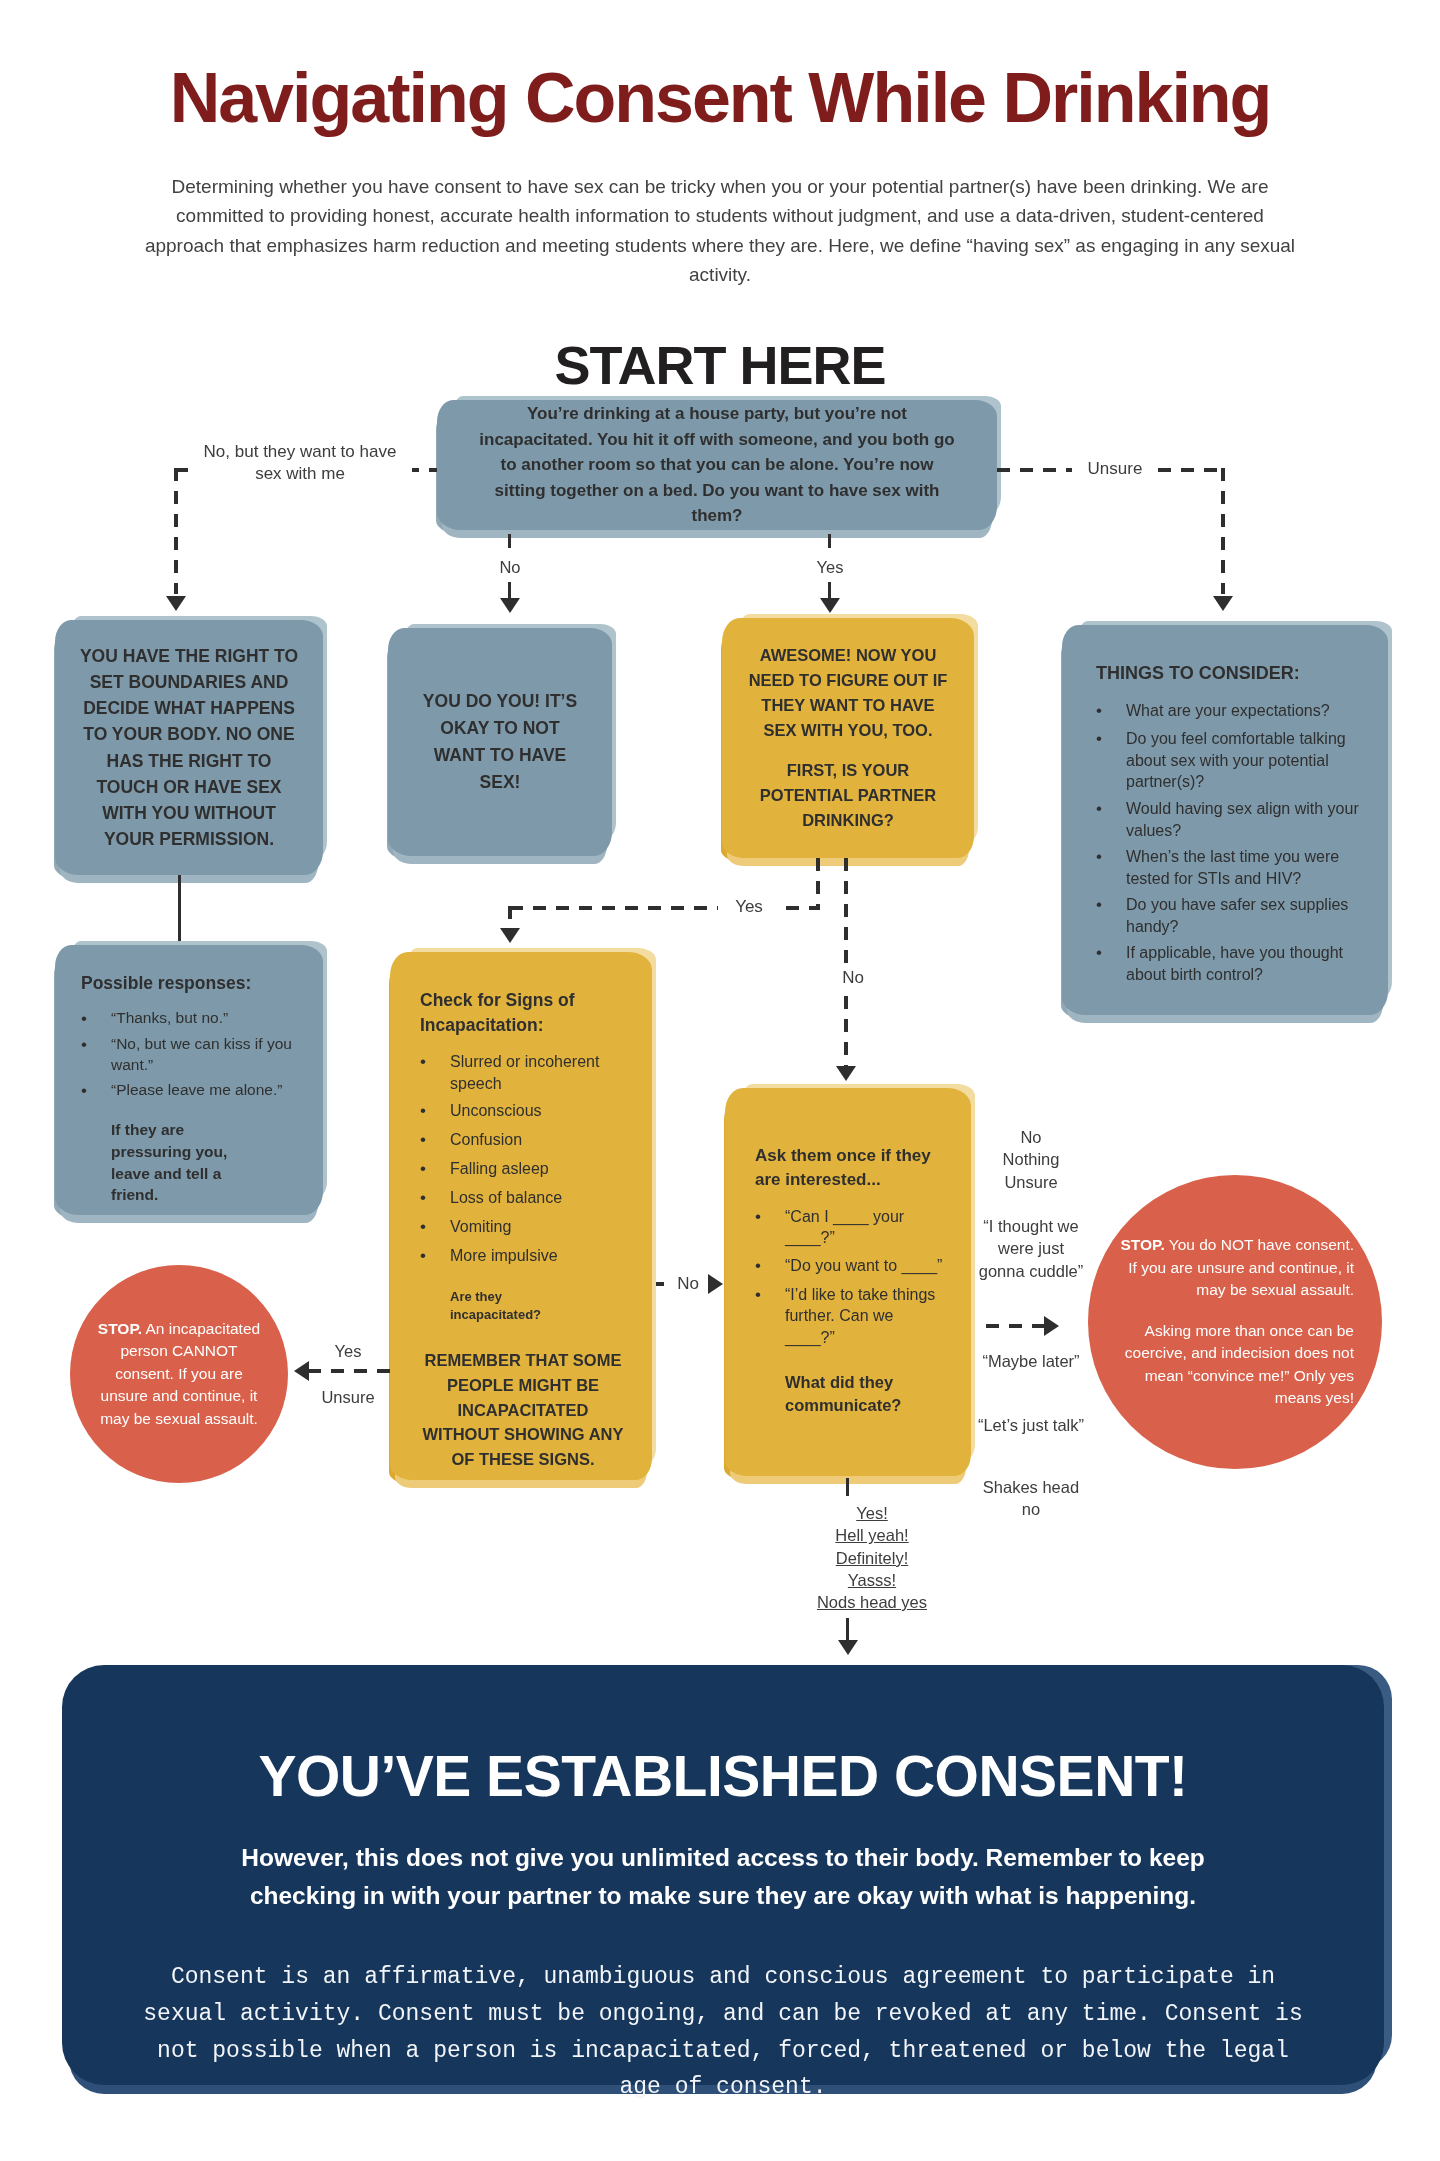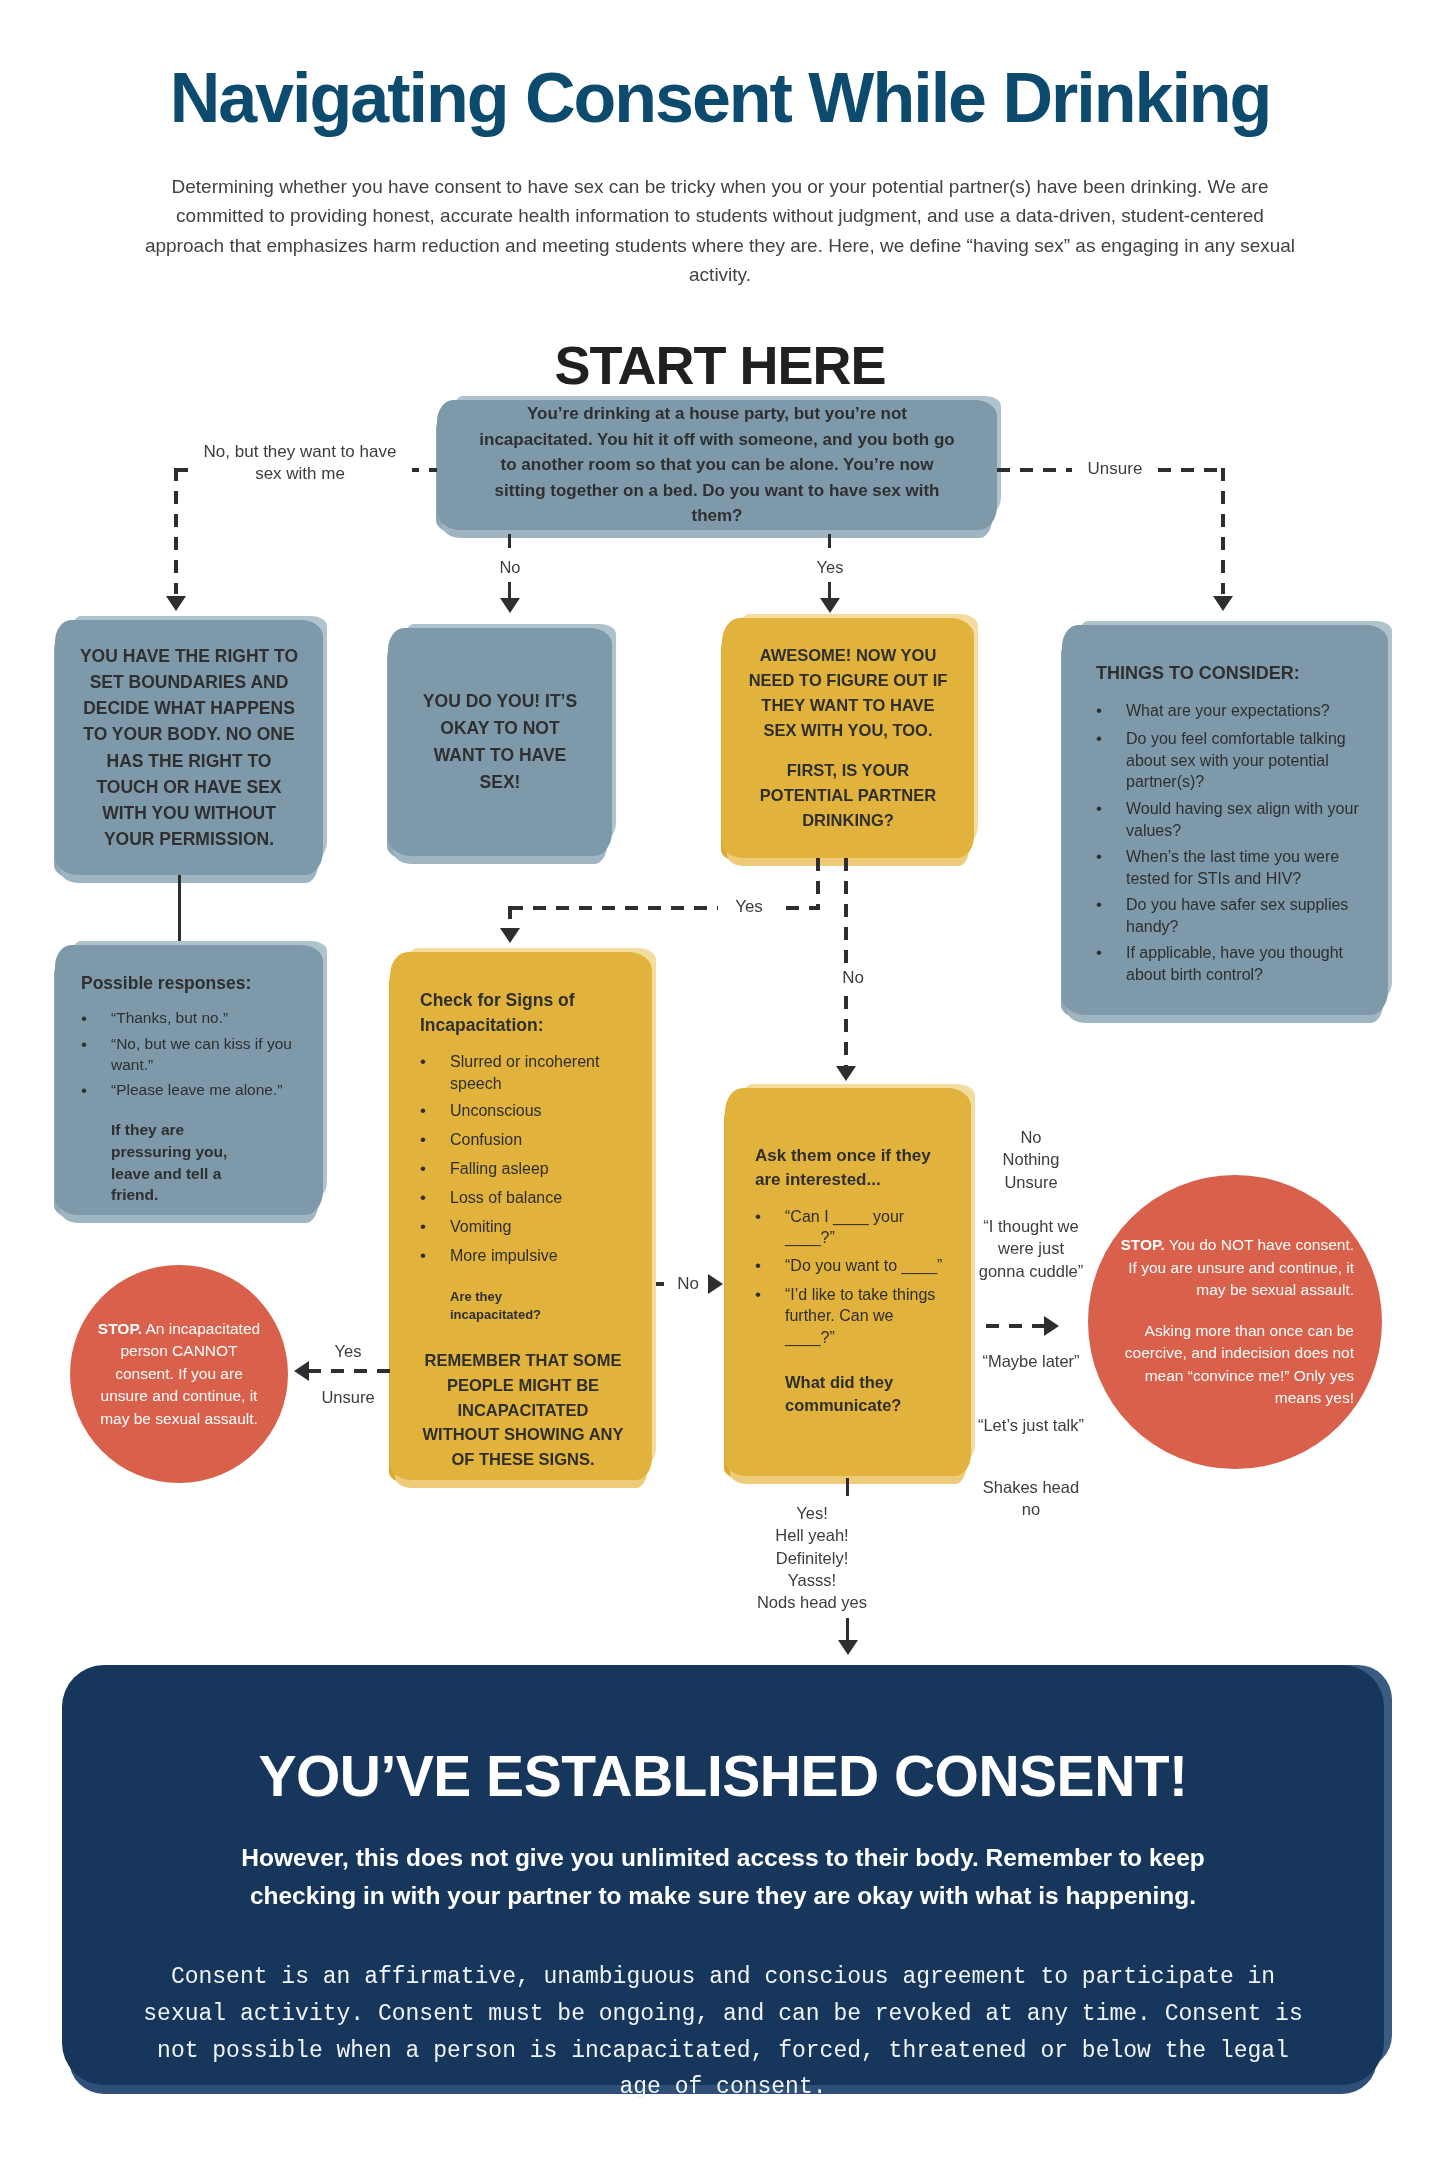--- a/index.html
+++ b/index.html
@@ -2,21 +2,21 @@
 <html><head>
 <meta charset="utf-8">
 <style>
   html,body{margin:0;padding:0;background:#fff;}
   .canvas{position:relative;width:1440px;height:2161px;background:#ffffff;
           font-family:"Liberation Sans", sans-serif;color:#2f2f2f;overflow:hidden;}
   .abs{position:absolute;}
 
   
   .main-title{left:0;top:58px;width:1440px;text-align:center;font-size:70px;font-weight:700;
-              letter-spacing:-2px;color:#0c4a6e;}
+              letter-spacing:-2px;color:#7f1d1d;}
   .intro{left:140px;top:172px;width:1160px;text-align:center;font-size:19px;line-height:1.55;color:#424242;}
   .start-here{left:0;top:334px;width:1440px;text-align:center;font-size:54px;font-weight:700;
               letter-spacing:-1px;color:#221f20;}
 
   
   .box{position:absolute;box-sizing:border-box;}
   .box-blue{background:#7E99A9;border-radius:16px 22px 18px 24px/22px 16px 24px 18px;
             box-shadow:0 13px 0 -5px #9FB5C1, 10px -10px 0 -6px #AFC3CD, -6px 8px 0 -5px #91A9B6;}
   .box-yellow{background:#E2B33C;border-radius:18px 24px 16px 22px/24px 18px 22px 16px;
             box-shadow:0 13px 0 -5px #EDCB79, 10px -10px 0 -6px #F3DCA0, -6px 8px 0 -5px #DCA92E;}
@@ -234,21 +234,21 @@
   <div class="col-label" style="left:976px;top:1350px;width:110px;">“Maybe later”</div>
   <div class="col-label" style="left:976px;top:1414px;width:110px;">“Let’s just talk”</div>
   <div class="col-label" style="left:976px;top:1476px;width:110px;">Shakes head no</div>
 
   <div class="circle-red" style="left:1088px;top:1175px;width:294px;height:294px;padding:28px;text-align:right;">
     <div style="font-size:15.5px;line-height:1.45;"><span style="font-weight:700;">STOP.</span><span> You do NOT have consent. If you are unsure and continue, it may be sexual assault.</span></div>
     <div style="font-size:15.5px;line-height:1.45;margin-top:18px;">Asking more than once can be coercive, and indecision does not mean “convince me!” Only yes means yes!</div>
   </div>
 
   <div class="solid-v" style="left:846px;top:1478px;height:18px;"></div>
-  <div class="col-label" style="left:712px;top:1502px;width:200px;">
+  <div class="col-label" style="left:772px;top:1502px;width:200px;text-decoration:underline;">
     <div>Yes!</div>
     <div>Hell yeah!</div>
     <div>Definitely!</div>
     <div>Yasss!</div>
     <div>Nods head yes</div>
   </div>
   <div class="solid-v" style="left:846px;top:1618px;height:22px;"></div>
   <div class="ah down" style="left:838px;top:1640px;"></div>
 
   <div class="box box-navy" style="left:62px;top:1665px;width:1322px;height:420px;padding:78px 60px 0 60px;text-align:center;color:#ffffff;">

